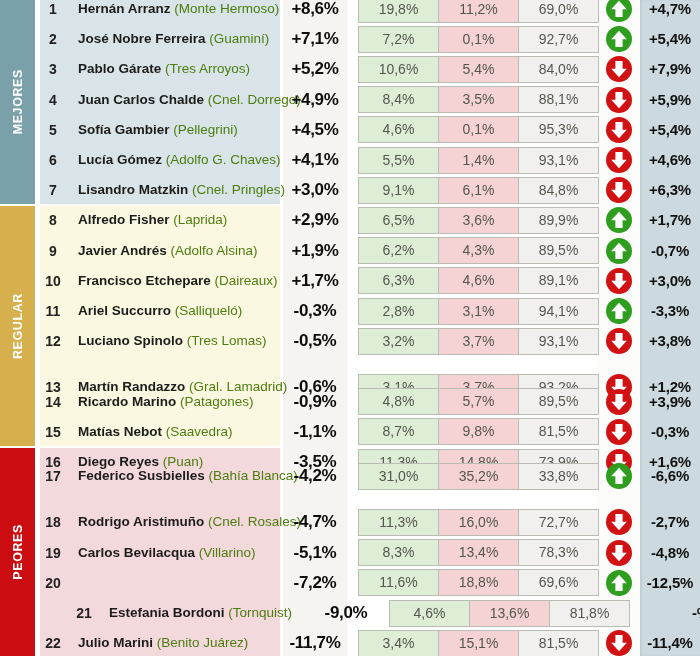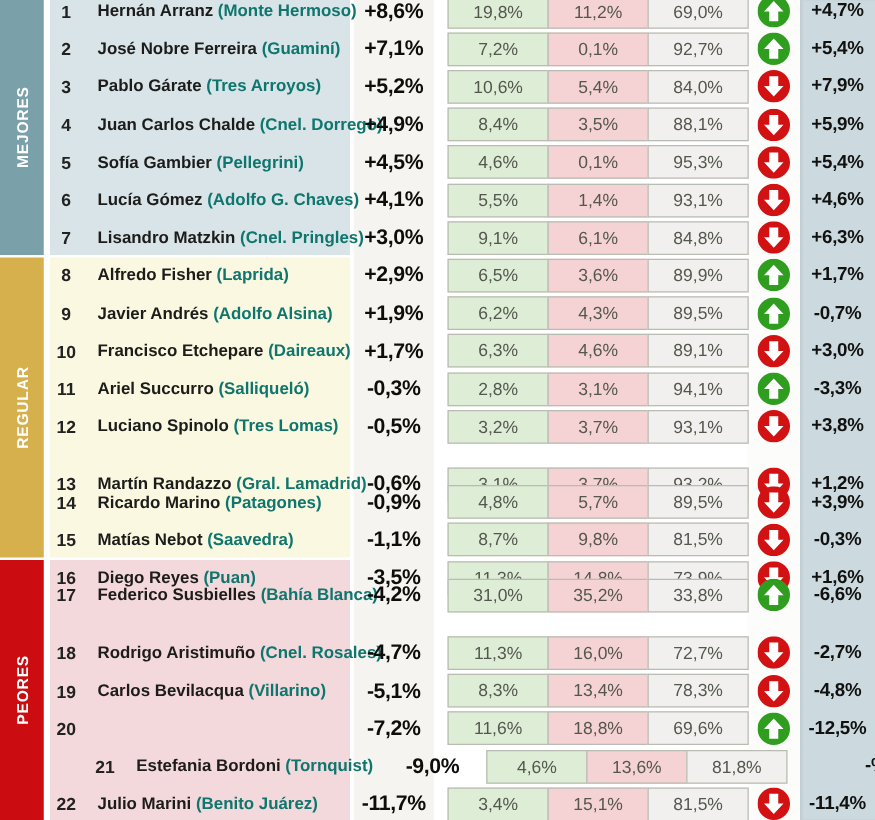--- a/index.html
+++ b/index.html
@@ -32,21 +32,21 @@
   .row{position:absolute;left:0;width:700px;height:30.2px;}
   .rank{
     position:absolute;left:38px;top:0;width:30px;line-height:30.2px;
     text-align:center;font-weight:700;font-size:14px;color:#222220;
   }
   .name{
     position:absolute;left:78px;top:0;width:204px;line-height:30.2px;
     font-size:13.5px;white-space:nowrap;color:#1c1c1a;
   }
   .name .nm{font-weight:700;}
-  .name .district{color:#0f766e;font-weight:700;}
+  .name .district{color:#4d7c0f;font-weight:400;}
   .mainval{
     position:absolute;left:283px;top:0;width:64px;line-height:30.2px;
     text-align:center;font-weight:700;font-size:17px;color:#0d0d0b;letter-spacing:-0.3px;
   }
   .cell{
     position:absolute;top:1.5px;height:27px;box-sizing:border-box;
     border:1px solid var(--cell-border);
     font-size:14px;color:#54574e;text-align:center;line-height:25px;
   }
   .cell.g{left:358px;width:81px;background:var(--cell-green);}

